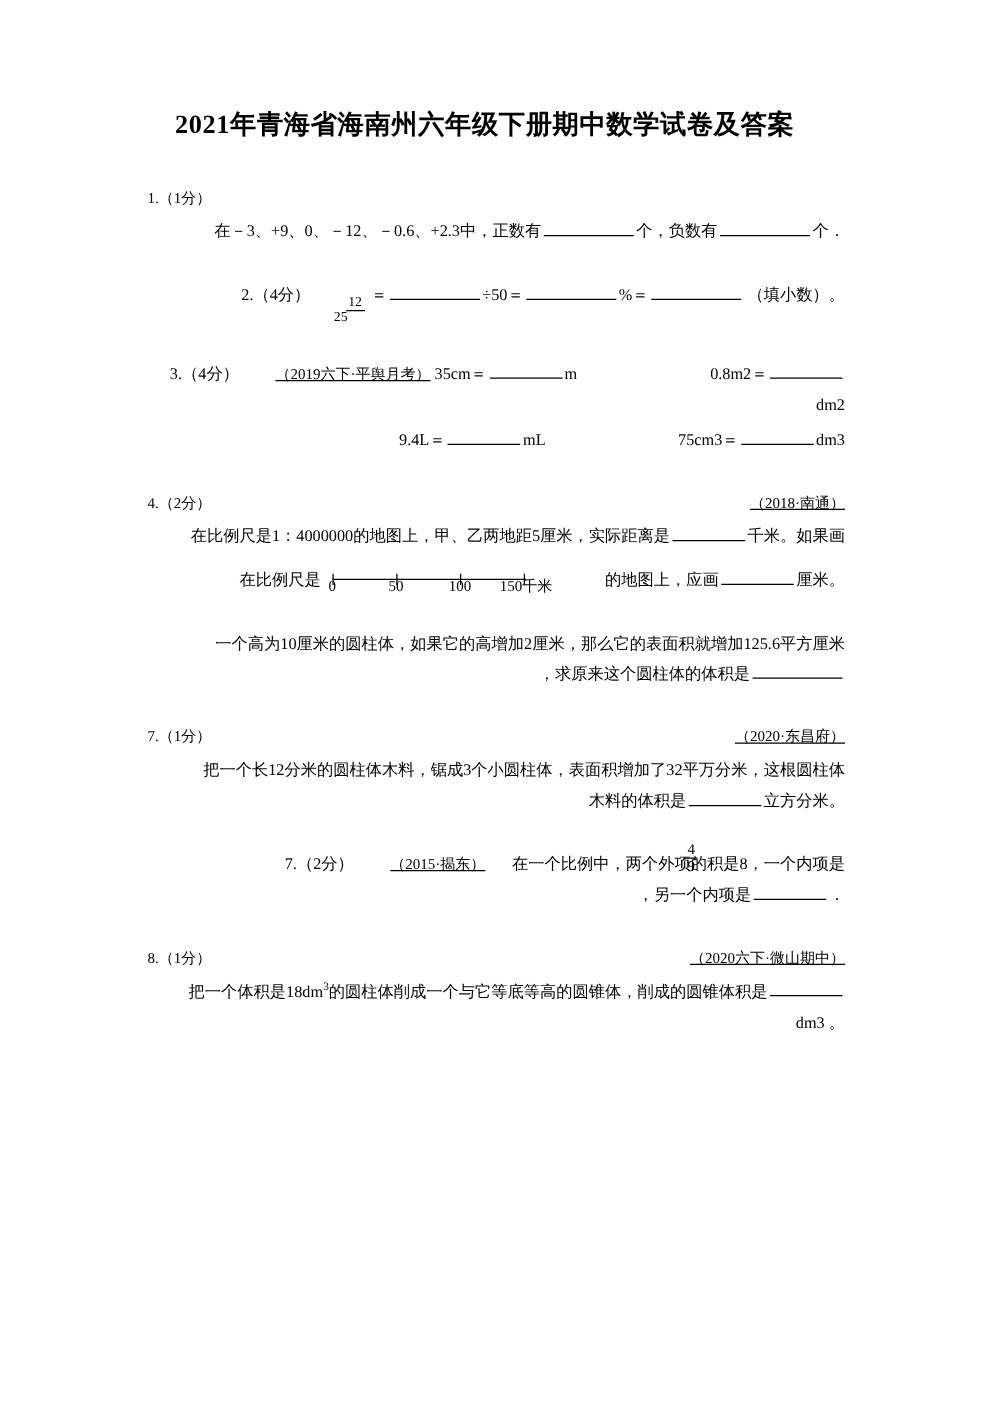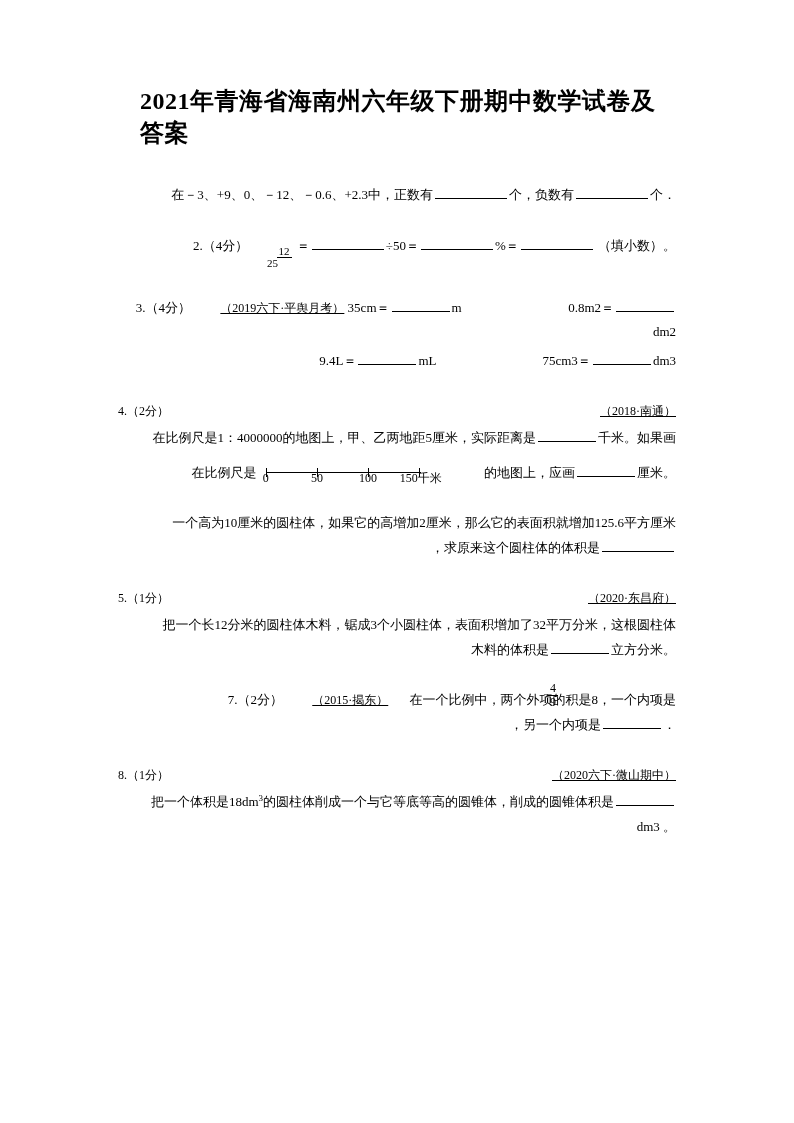--- a/index.html
+++ b/index.html
@@ -17,21 +17,21 @@
   .page {
     position: absolute;
     left: 0; top: 0;
     width: 794px;
     height: 1123px;
     box-sizing: border-box;
     padding: 85px 118px 0 118px;
   }
   .doc-title {
     font-family: "Liberation Serif", serif;
-    font-size: 24px;
+    font-size: 21px;
     font-weight: bold;
     text-align: left;
     margin: 0 0 34px 22px;
     letter-spacing: 0.5px;
   }
   .section-head {
     font-size: 13px;
     margin: 0 0 30px 0;
     letter-spacing: 0.3px;
   }
@@ -144,20 +144,23 @@
 </style>
 </head>
 <body>
 
 <div class="page">
 
   <h1 class="doc-title">2021年青海省海南州六年级下册期中数学试卷及答案</h1>
 
 
   <div class="q">
+    <div class="q-head">
+      <span class="q-num">1.（1分）</span>
+    </div>
     <div class="q-body">
       <span>在－3、+9、0、－12、－0.6、+2.3中，正数有</span><span class="blank lg"></span><span>个，负数有</span><span class="blank lg"></span><span>个．</span>
     </div>
   </div>
 
   <div class="q">
     <div class="q-body">
       <span>2.（4分）</span>
       <span class="frac">
         <span class="num">12</span>
@@ -215,21 +218,21 @@
     <div class="q-body">
       <span>一个高为10厘米的圆柱体，如果它的高增加2厘米，那么它的表面积就增加125.6平方厘米</span>
     </div>
     <div class="q-body">
       <span>，求原来这个圆柱体的体积是</span><span class="blank lg"></span>
     </div>
   </div>
 
   <div class="q">
     <div class="q-head">
-      <span class="q-num">5.（1分）</span>
+      <span class="q-num">7.（1分）</span>
       <span class="tag-right">（2020·东昌府）</span>
     </div>
     <div class="q-body">
       <span>把一个长12分米的圆柱体木料，锯成3个小圆柱体，表面积增加了32平万分米，这根圆柱体</span>
     </div>
     <div class="q-body">
       <span>木料的体积是</span><span class="blank"></span><span>立方分米。</span>
     </div>
   </div>
 

